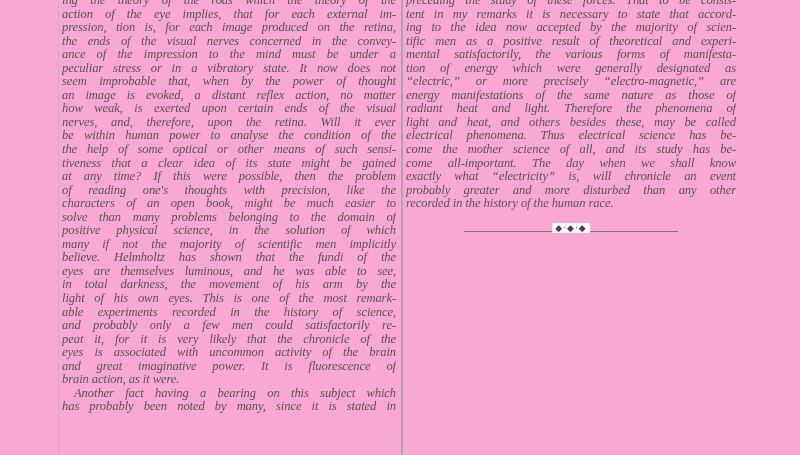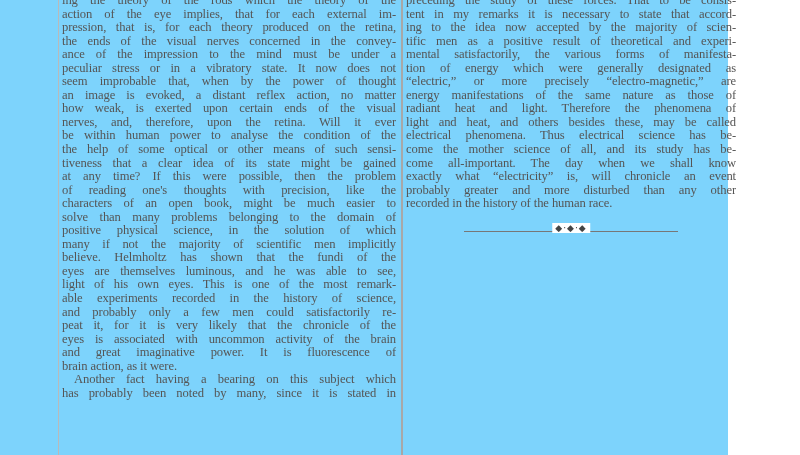--- a/index.html
+++ b/index.html
@@ -1,17 +1,17 @@
 <!DOCTYPE html>
 <html><head>
 <meta charset="utf-8">
 <style>
   html, body { margin:0; padding:0; background:#ffffff; }
   body { width:800px; height:455px; overflow:hidden; position:relative; }
-  .page { position:absolute; left:0; top:0; width:728px; height:455px; background:#7dd3fc; }
+  .page { position:absolute; left:0; top:0; width:800px; height:455px; background:#f9a8d4;font-style:italic; }
   .col { position:absolute; top:0; font-family:"Liberation Serif", serif; color:#555; font-size:12.6px; line-height:13.55px; }
   .col-left { left:62px; width:334px; top:-6px; }
   .col-right { left:406px; width:330px; top:-6px; }
   .rule-v { position:absolute; top:0; width:1px; background:#b9b9b9; }
   .rule-left { left:58px; height:455px; }
   .rule-mid { left:401px; height:455px; background:#a8a8a8; width:2px; }
   .line { display:block; white-space:nowrap; text-align:justify; text-align-last:justify; height:13.55px; overflow:hidden; letter-spacing:-0.1px; }
   .line.last { text-align-last:left; }
   .line.indent { padding-left:12px; }
   .ornament { position:absolute; left:464px; top:228px; width:214px; height:6px; }
@@ -22,39 +22,40 @@
 </head>
 <body>
 
 <div class="page">
   <div class="rule-v rule-left"></div>
   <div class="rule-v rule-mid"></div>
 
   <div class="col col-left blur" id="col-left">
       <span class="line">ing the theory of the rods which the theory of the</span>
       <span class="line">action of the eye implies, that for each external im-</span>
-      <span class="line">pression, that is, for each theory produced on the retina,</span>
+      <span class="line">pression, tion is, for each image produced on the retina,</span>
       <span class="line">the ends of the visual nerves concerned in the convey-</span>
       <span class="line">ance of the impression to the mind must be under a</span>
       <span class="line">peculiar stress or in a vibratory state.   It now does not</span>
       <span class="line">seem improbable that, when by the power of thought</span>
       <span class="line">an image is evoked, a distant reflex action, no matter</span>
       <span class="line">how weak, is exerted upon certain ends of the visual</span>
       <span class="line">nerves, and, therefore, upon the retina.  Will it ever</span>
       <span class="line">be within human power to analyse the condition of the</span>
       <span class="line">the help of some optical or other means of such sensi-</span>
       <span class="line">tiveness that a clear idea of its state might be gained</span>
       <span class="line">at any time?  If this were possible, then the problem</span>
       <span class="line">of reading one's thoughts with precision, like the</span>
       <span class="line">characters of an open book, might be much easier to</span>
       <span class="line">solve than many problems belonging to the domain of</span>
       <span class="line">positive physical science, in the solution of which</span>
       <span class="line">many if not the majority of scientific men implicitly</span>
       <span class="line">believe.  Helmholtz has shown that the fundi of the</span>
       <span class="line">eyes are themselves luminous, and he was able to see,</span>
+      <span class="line">in total darkness, the movement of his arm by the</span>
       <span class="line">light of his own eyes. This is one of the most remark-</span>
       <span class="line">able experiments recorded in the history of science,</span>
       <span class="line">and probably only a few men could satisfactorily re-</span>
       <span class="line">peat it, for it is very likely that the chronicle of the</span>
       <span class="line">eyes is associated with uncommon activity of the brain</span>
       <span class="line">and great imaginative power.  It is fluorescence of</span>
       <span class="line last">brain action, as it were.</span>
       <span class="line indent">Another fact having a bearing on this subject which</span>
       <span class="line">has probably been noted by many, since it is stated in</span>
     </div>

